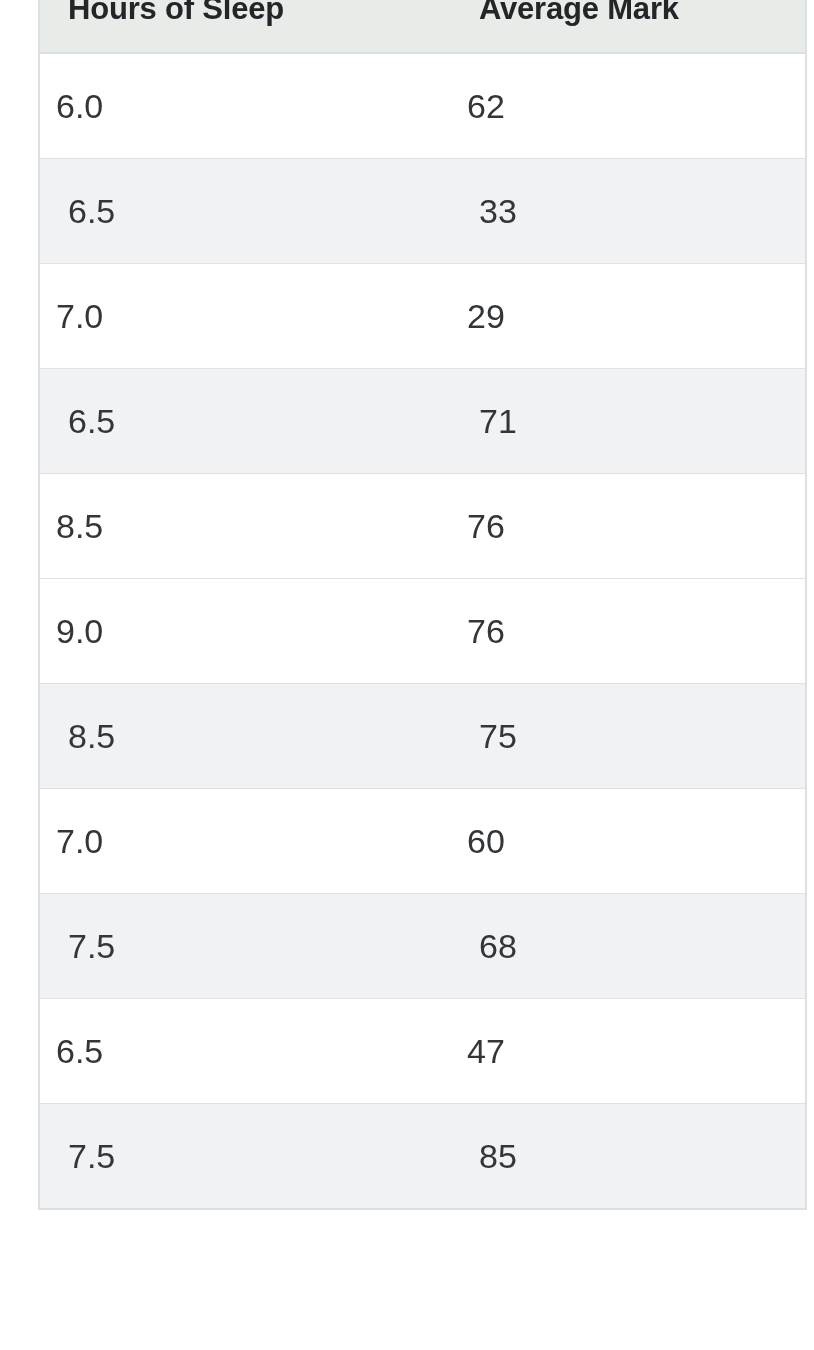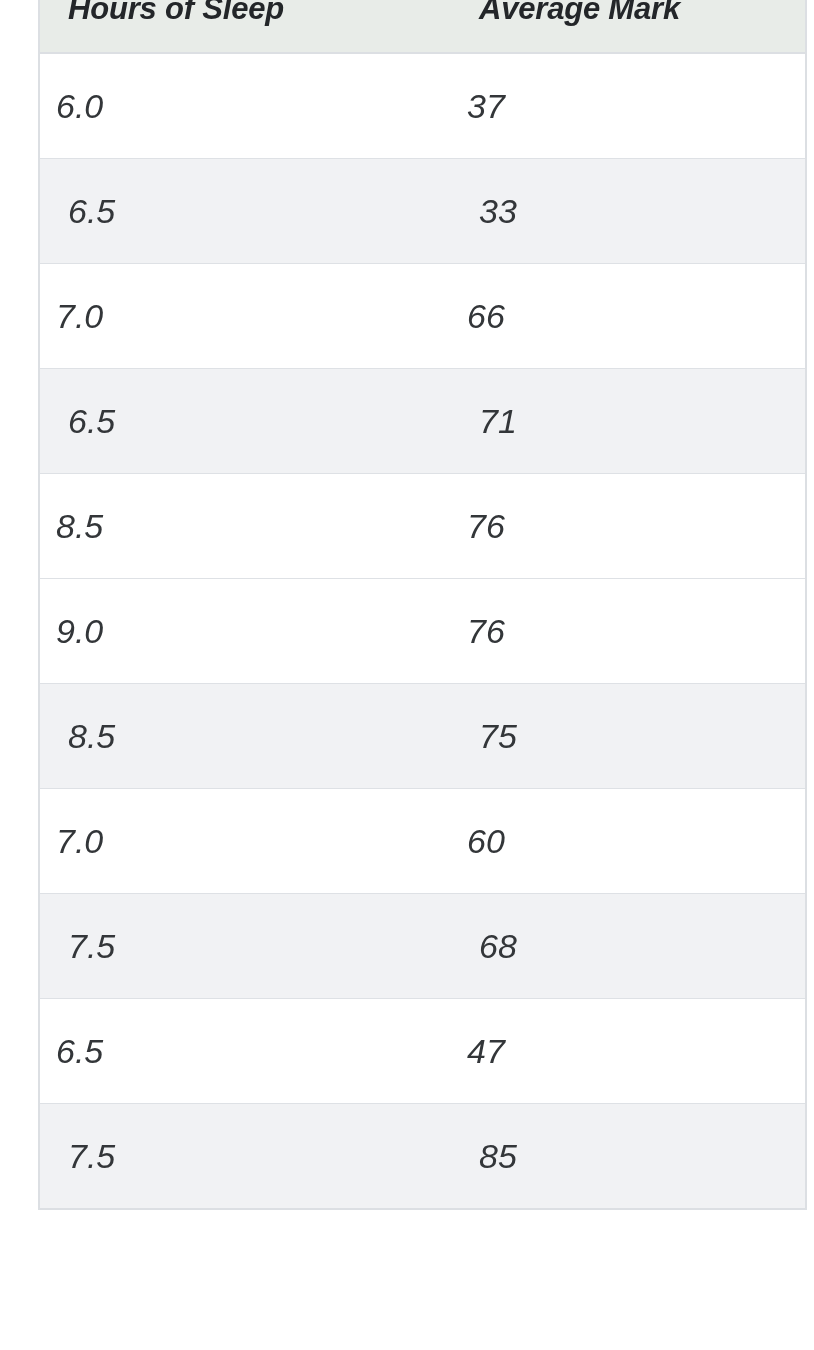--- a/index.html
+++ b/index.html
@@ -14,21 +14,20 @@
     font-family: "Liberation Sans", sans-serif;
     -webkit-font-smoothing: antialiased;
   }
 
   #page {
     position: relative;
     width: 814px;
     height: 1350px;
     background: #ffffff;
     overflow: hidden;
-    font-style: italic;
   }
 
   
   .table-scroll {
     position: absolute;
     left: 0;
     top: 0;
     width: 814px;
     height: 1350px;
     overflow: hidden;
@@ -91,29 +90,29 @@
       </colgroup>
       <thead>
         <tr>
           <th>Hours of Sleep</th>
           <th>Average Mark</th>
         </tr>
       </thead>
       <tbody id="table-body">
           <tr class="row-odd">
             <td>6.0</td>
-            <td>37</td>
+            <td>62</td>
           </tr>
           <tr class="row-even">
             <td>6.5</td>
             <td>33</td>
           </tr>
           <tr class="row-odd">
             <td>7.0</td>
-            <td>66</td>
+            <td>29</td>
           </tr>
           <tr class="row-even">
             <td>6.5</td>
             <td>71</td>
           </tr>
           <tr class="row-odd">
             <td>8.5</td>
             <td>76</td>
           </tr>
           <tr class="row-odd">

